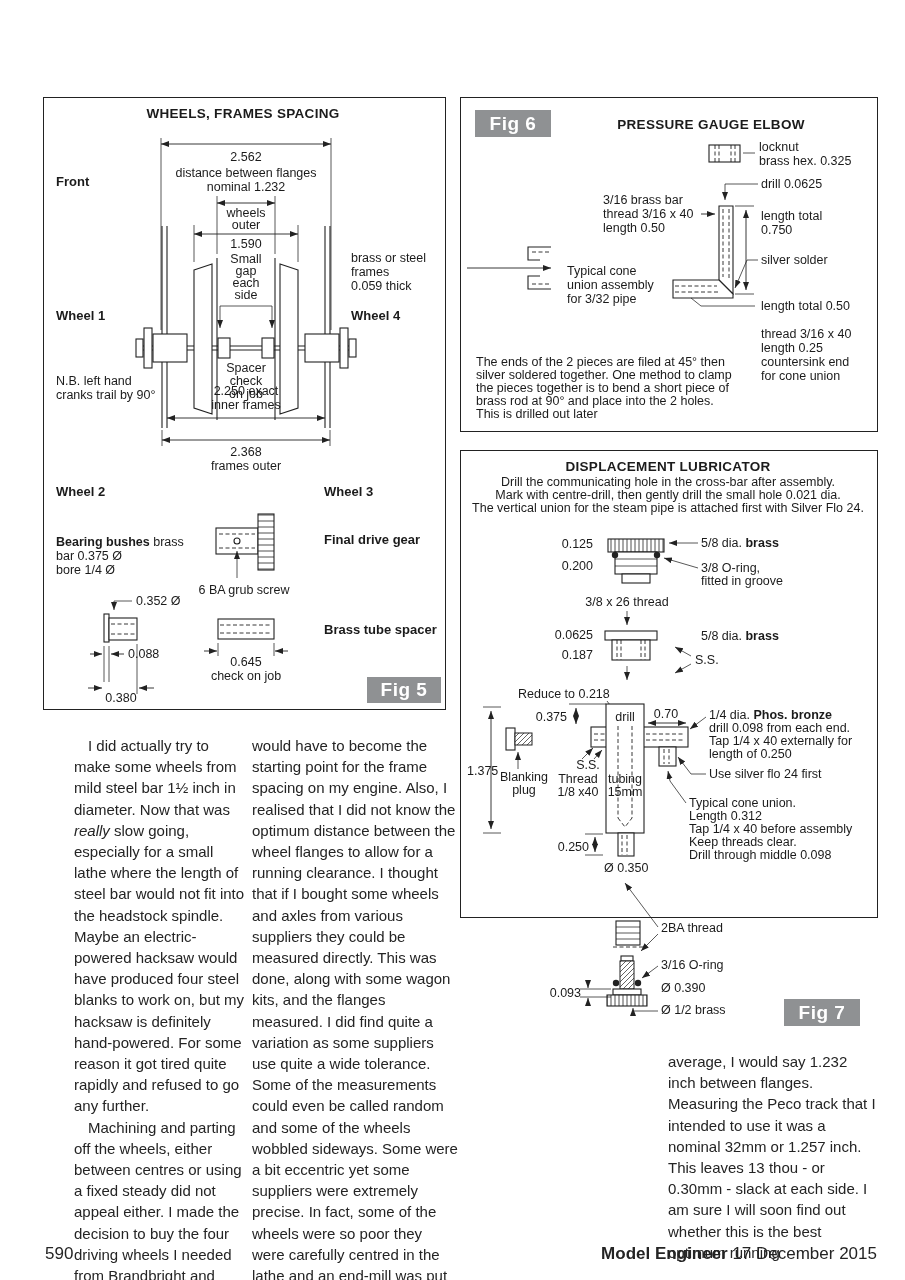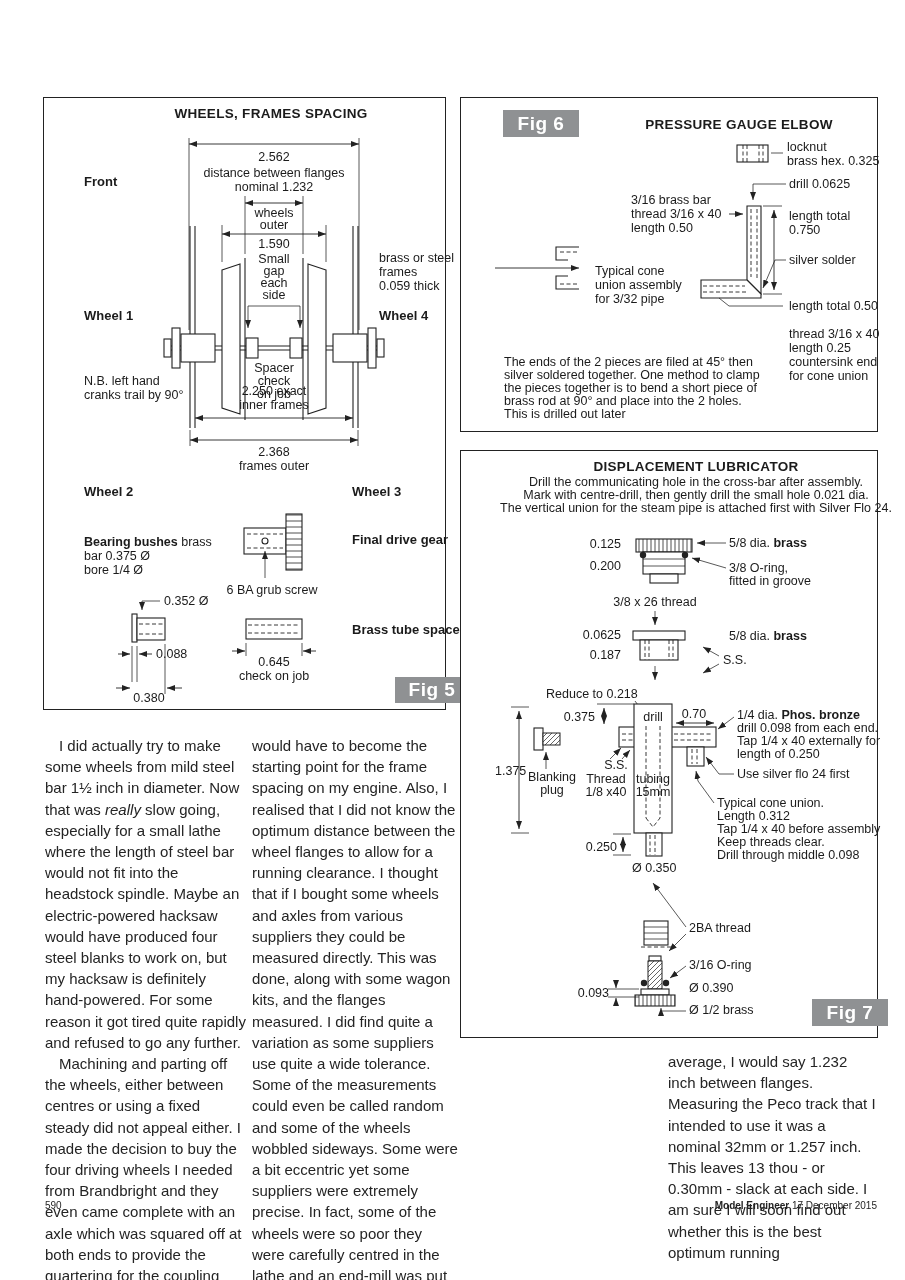--- a/index.html
+++ b/index.html
@@ -1,34 +1,34 @@
 <!DOCTYPE html>
 <html><head>
 <meta charset="utf-8">
 <style>
   html,body{margin:0;padding:0;background:#e8e8e8;}
   #page{position:relative;width:905px;height:1280px;background:#fff;margin:0 auto;overflow:hidden;
         font-family:"Liberation Sans",sans-serif;color:#1b1b1b;}
-  .figbox{position:absolute;border:1.2px solid #222;background:#fff;box-sizing:border-box;padding-left:28px;}
+  .figbox{position:absolute;border:1.2px solid #222;background:#fff;box-sizing:border-box;}
   svg text{font-family:"Liberation Sans",sans-serif;font-size:12.5px;fill:#1b1b1b;}
   svg .b{font-weight:bold;}
   svg .h13{font-size:13px;font-weight:bold;}
   svg .t14{font-size:13.5px;font-weight:bold;letter-spacing:0.3px;}
   svg .badge-t{font-size:19px;font-weight:bold;fill:#fff;letter-spacing:0.5px;}
   svg .mid{text-anchor:middle;} svg .end{text-anchor:end;}
   svg .ln{stroke:#222;stroke-width:1.1;fill:none;}
   svg .thin{stroke:#222;stroke-width:0.75;fill:none;}
   svg .dim{stroke:#222;stroke-width:0.9;fill:none;}
   svg .d{stroke:#222;stroke-width:0.9;fill:none;stroke-dasharray:4 2.5;}
   svg .fw{fill:#fff;stroke:#222;stroke-width:1.1;}
   svg .badge{fill:#8f9193;}
   .col{position:absolute;font-size:15px;line-height:21.2px;color:#242424;}
   .col p{margin:0;}
-  .col p.ind{text-indent:14px;}
-  .footer{position:absolute;top:1200px;font-size:10px;color:#242424;}
+  .col p.ind{text-indent:14px;margin-left:29px;}
+  .footer{position:absolute;top:1244px;font-size:17px;color:#242424;}
   .footer .b{font-weight:bold;}
 </style>
 </head>
 <body>
 
 <div id="page">
 
   <div class="figbox" style="left:43px;top:97px;width:403px;height:613px;">
     <svg width="399" height="609" viewBox="0 0 399 609">
       <defs>
@@ -263,21 +263,21 @@
       <g>
         <text x="15" y="268">The ends of the 2 pieces are filed at 45° then</text>
         <text x="15" y="281">silver soldered together. One method to clamp</text>
         <text x="15" y="294">the pieces together is to bend a short piece of</text>
         <text x="15" y="307">brass rod at 90° and place into the 2 holes.</text>
         <text x="15" y="320">This is drilled out later</text>
       </g>
     </svg>
   </div>
 
-  <div class="figbox" style="left:460px;top:450px;width:418px;height:588px;">
+  <div class="figbox" style="left:460px;top:450px;width:418px;height:468px;">
     <svg width="414" height="584" viewBox="0 0 414 584">
       <defs>
         <marker id="ar7" markerWidth="9" markerHeight="8" refX="8" refY="3" orient="auto-start-reverse" markerUnits="userSpaceOnUse">
             <path d="M0,0L8,3L0,6Z" fill="#222"></path>
           </marker>
         <pattern id="kv7" width="4" height="14" patternUnits="userSpaceOnUse">
             <rect width="4" height="14" fill="#fff"></rect>
             <line x1="2" y1="0" x2="2" y2="14" stroke="#222" stroke-width="0.8"></line>
           </pattern>
         <pattern id="kd7" width="5" height="5" patternUnits="userSpaceOnUse">

